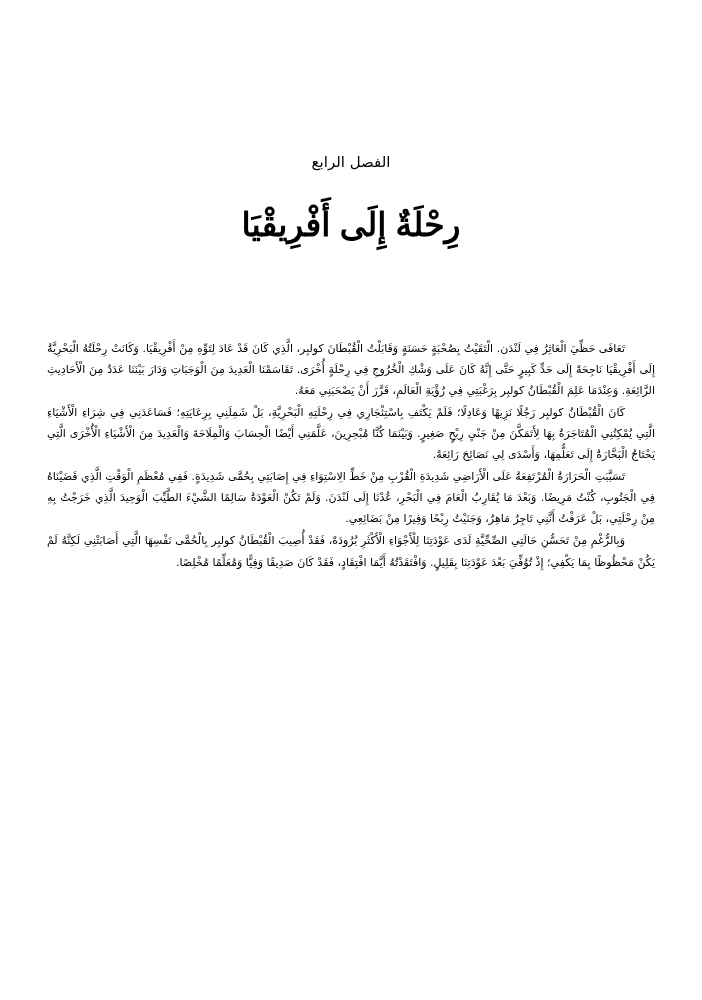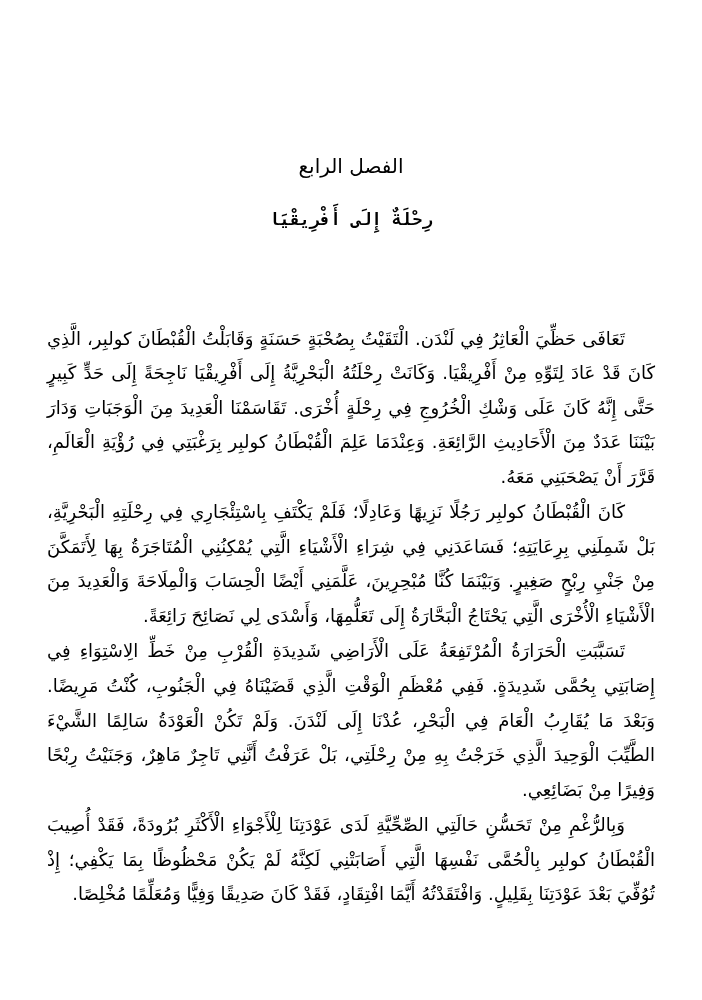--- a/index.html
+++ b/index.html
@@ -24,39 +24,39 @@
   }
   .content {
     position: absolute;
     top: 150px;
     right: 47px;
     left: 47px;
     width: 608px;
   }
   .chapter-label {
     text-align: center;
-    font-size: 20px;
+    font-size: 15px;
     line-height: 1.6;
     font-family: "DejaVu Sans", sans-serif;
     margin: 0 0 26px 0;
     color: #000;
   }
   .chapter-title {
     text-align: center;
-    font-size: 17px;
+    font-size: 33px;
     font-weight: bold;
     line-height: 1.5;
-    font-family: Liberation Mono, monospace;
+    font-family: Liberation Sans, sans-serif;
     margin: 0 0 88px 0;
     color: #000;
     letter-spacing: 0px;
   }
   .body-text p {
     margin: 0 0 1px 0;
-    font-size: 18px;
+    font-size: 11px;
     line-height: 1.92;
     text-align: justify;
     text-justify: inter-word;
     text-indent: 30px;
     font-family: "DejaVu Sans", sans-serif;
     color: #000;
   }
   .body-text p:last-child {
     margin-bottom: 8px;
   }

